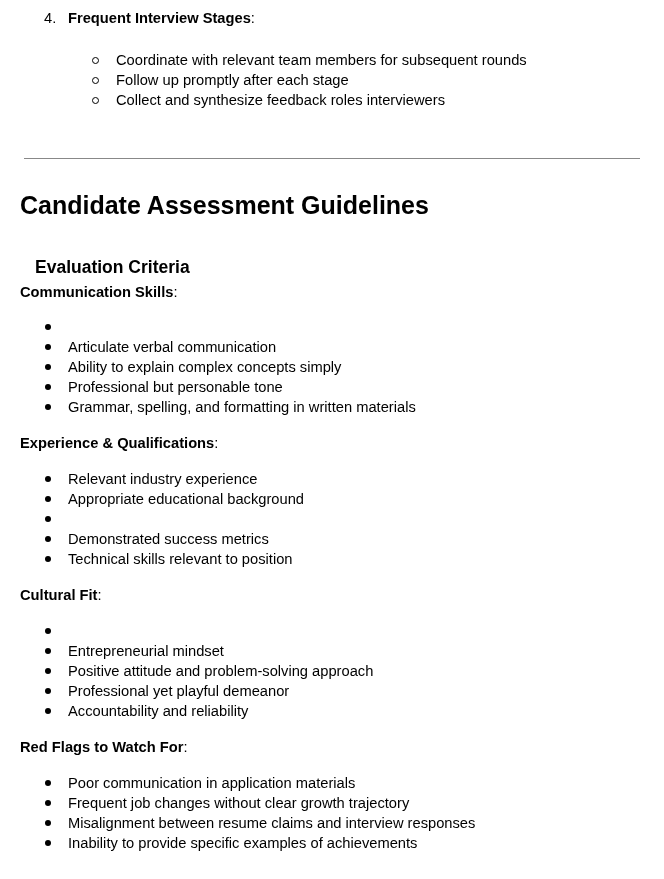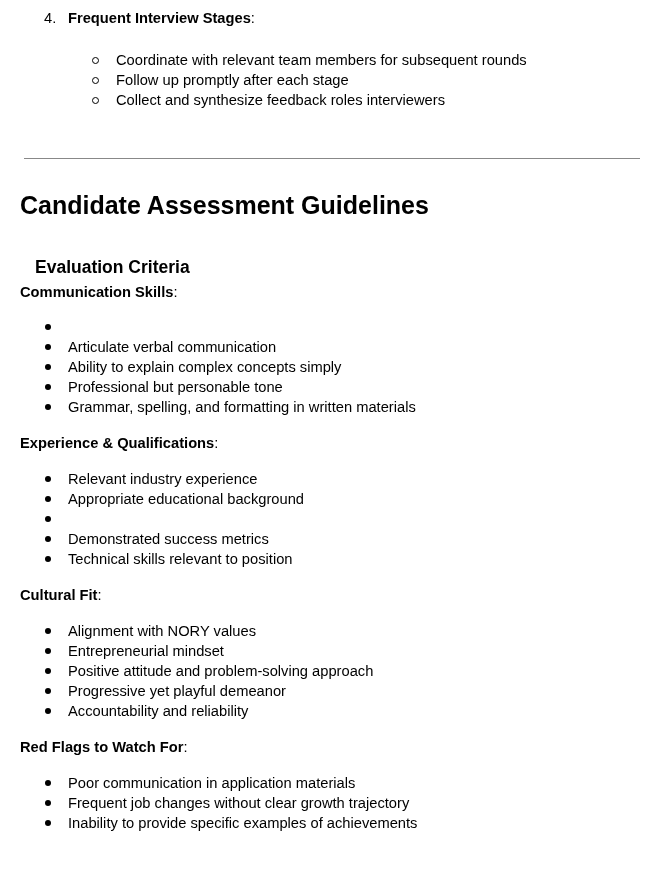--- a/index.html
+++ b/index.html
@@ -113,25 +113,26 @@
 <ul class="bul" style="top:469px;">
   <li><span class="mark"></span><span>Relevant industry experience</span></li>
   <li><span class="mark"></span><span>Appropriate educational background</span></li>
   <li><span class="mark"></span></li>
   <li><span class="mark"></span><span>Demonstrated success metrics</span></li>
   <li><span class="mark"></span><span>Technical skills relevant to position</span></li>
 </ul>
 
 <div class="section-label" style="top:585px;"><b>Cultural Fit</b><span>:</span></div>
 <ul class="bul" style="top:621px;">
-  <li><span class="mark"></span><span>Alignment with NORY values</span></li>
+  <li><span class="mark"></span></li>
   <li><span class="mark"></span><span>Entrepreneurial mindset</span></li>
   <li><span class="mark"></span><span>Positive attitude and problem-solving approach</span></li>
-  <li><span class="mark"></span><span>Progressive yet playful demeanor</span></li>
+  <li><span class="mark"></span><span>Professional yet playful demeanor</span></li>
   <li><span class="mark"></span><span>Accountability and reliability</span></li>
 </ul>
 
 <div class="section-label" style="top:737px;"><b>Red Flags to Watch For</b><span>:</span></div>
 <ul class="bul" style="top:773px;">
   <li><span class="mark"></span><span>Poor communication in application materials</span></li>
   <li><span class="mark"></span><span>Frequent job changes without clear growth trajectory</span></li>
+  <li><span class="mark"></span><span>Misalignment between resume claims and interview responses</span></li>
   <li><span class="mark"></span><span>Inability to provide specific examples of achievements</span></li>
 </ul>
 
 </body></html>

